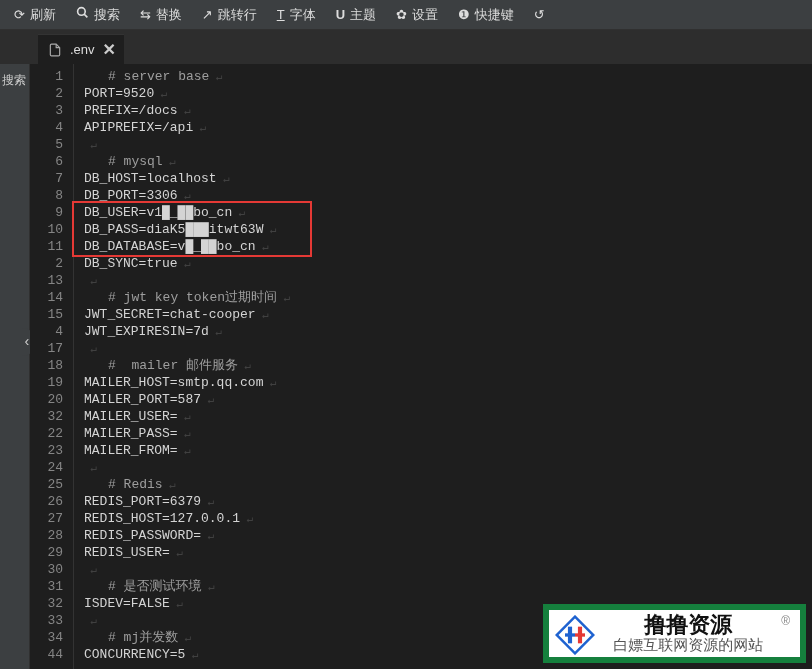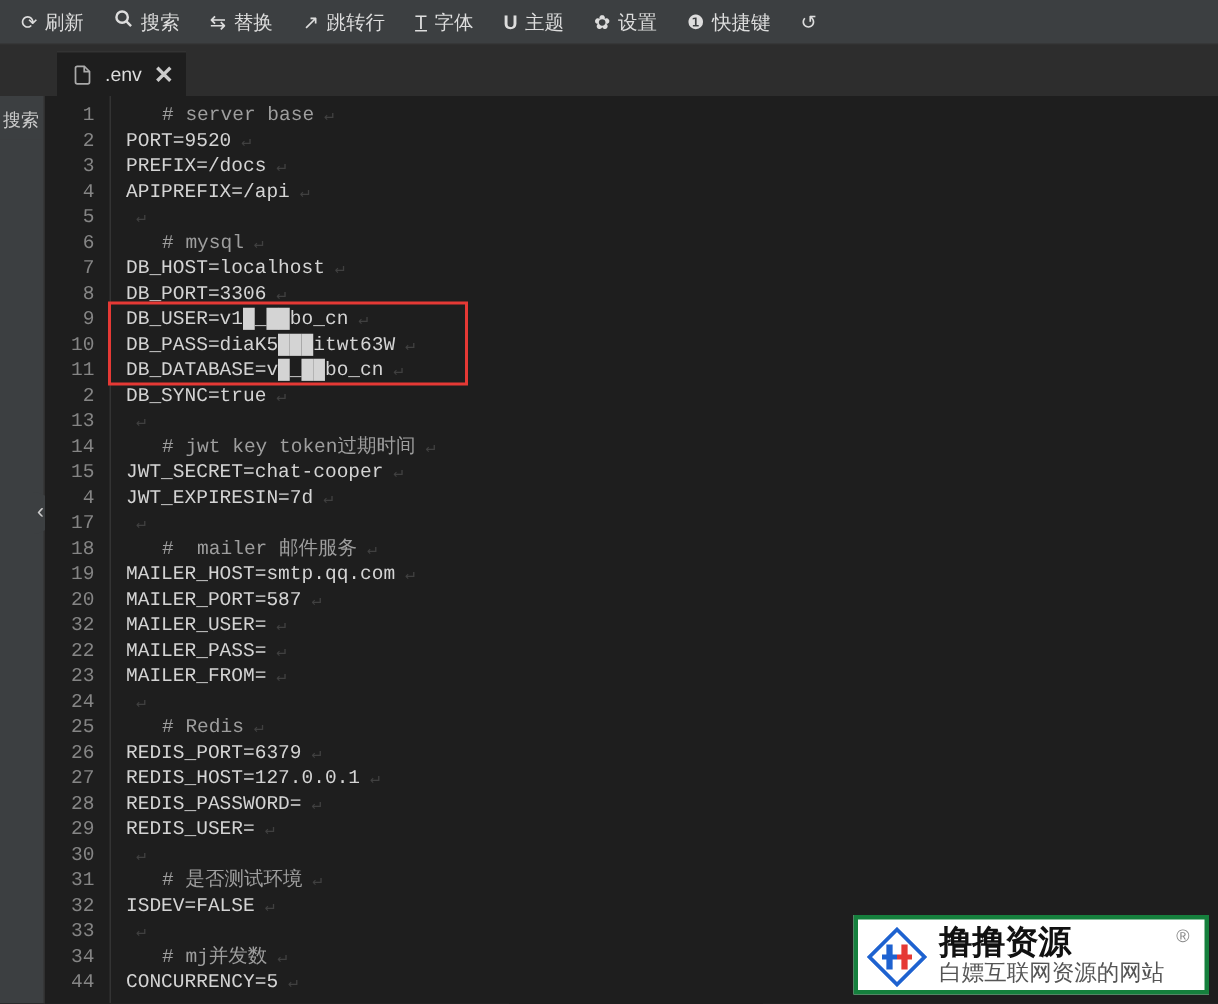--- a/index.html
+++ b/index.html
@@ -133,26 +133,27 @@
     position: absolute;
     border: 2px solid #e53935;
     pointer-events: none;
   }
 
   .watermark {
     position: absolute;
     right: 6px;
     bottom: 6px;
     background: #fff;
-    border: 3px solid #15803d;
+    border: 6px solid #15803d;
     padding: 4px 10px 2px 6px;
     display: flex;
     align-items: center;
-    gap: 8px;
-    font-family: "Microsoft YaHei", Arial, sans-serif;
+    gap: 18px;
+    font-family: "Microsoft YaHei", Arial, sans-serif;
+    text-align: center;
   }
   .watermark .logo { width: 40px; height: 40px; }
   .wm-title { font-size: 22px; font-weight: 800; color: #111; line-height: 1; }
   .wm-sub   { font-size: 15px; color: #555; }
   .wm-r     { font-size: 12px; color:#888; align-self:flex-start; }
 </style>
 </head>
 <body>
 
 <div class="toolbar">

